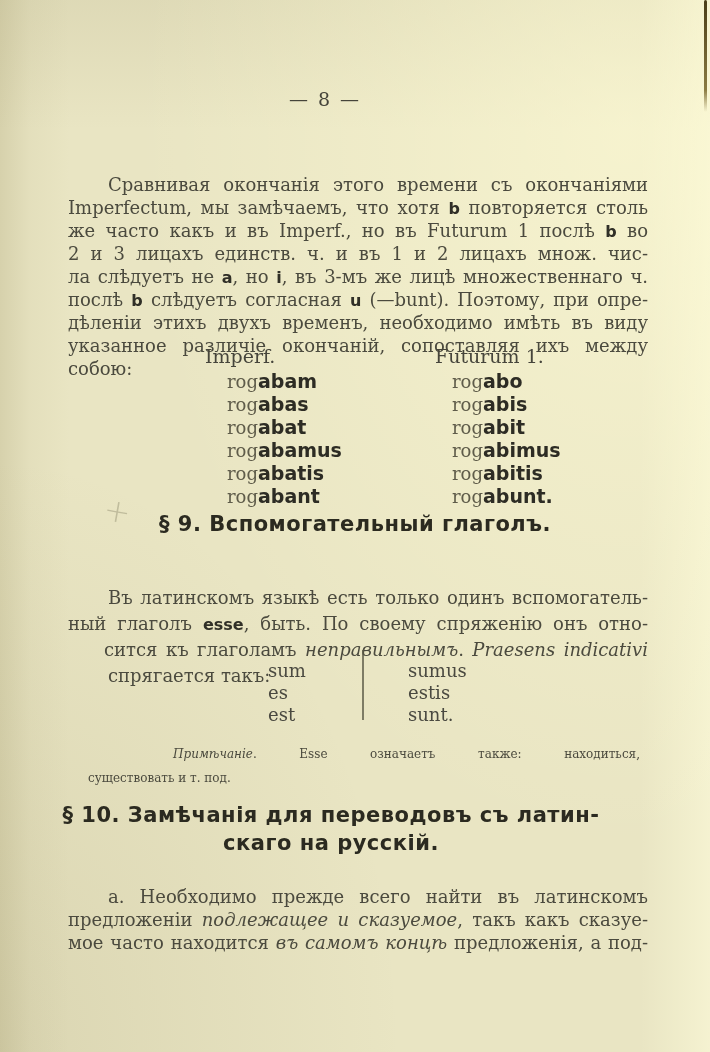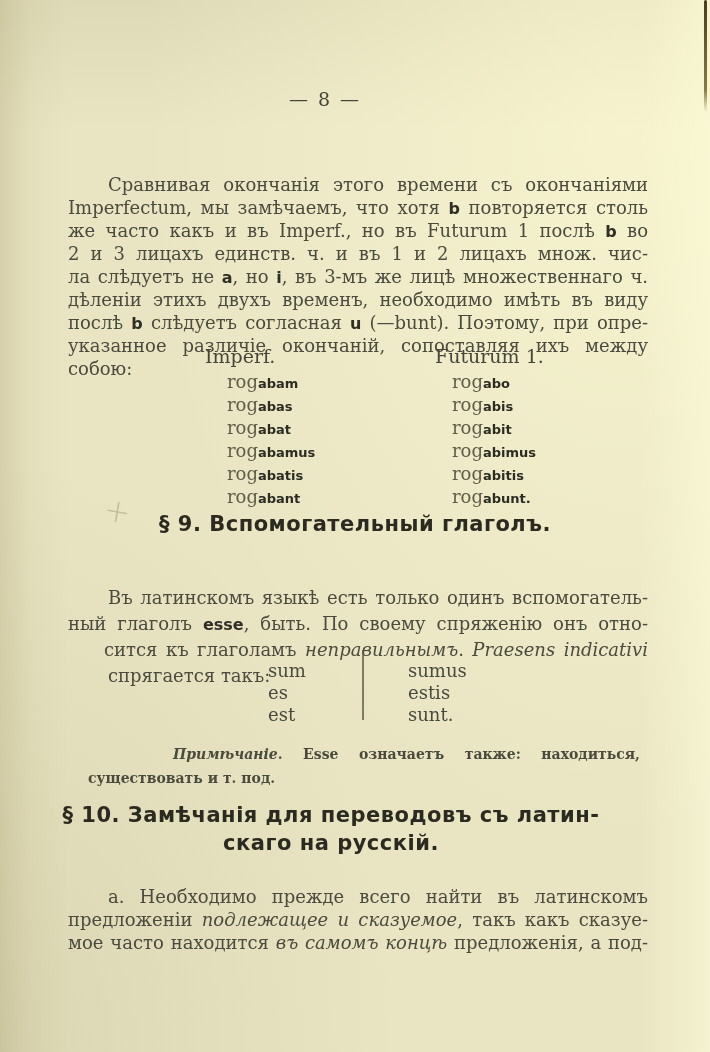--- a/index.html
+++ b/index.html
@@ -31,32 +31,32 @@
     color:#4b4a3e;
   }
   .ln.lastln{text-align-last:left;}
   .ln.ind{text-indent:40px;margin-top:27px;}
   .bl{font-family:"DejaVu Sans",sans-serif;font-weight:bold;font-size:16px;color:#302f27;}
   .it{font-style:italic;}
   .t1head{top:345px;font-size:19px;color:#46453b;text-align:left;}
   .t1col{top:370px;}
   .t1col .row{height:23px;line-height:23px;font-size:18px;}
   .stem{color:#5f5c4a;}
-  .end{font-family:"DejaVu Sans",sans-serif;font-weight:bold;font-size:13px;color:#2d2c24;}
+  .end{font-family:"DejaVu Sans",sans-serif;font-weight:bold;font-size:19px;color:#2d2c24;}
   .heading{
     left:0;width:710px;text-align:center;
     font-family:"DejaVu Sans",sans-serif;font-weight:bold;
     font-size:21px;letter-spacing:.5px;color:#2b2a20;
   }
   .heading .hline{display:block;height:28px;line-height:28px;}
   .t2col{top:624px;margin-top:36px;}
   .t2col .row{height:22px;line-height:22px;font-size:18px;color:#4a4940;}
   .t2divider{top:650px;left:362px;width:2px;height:70px;background:rgba(90,88,70,.75);}
   .note{top:742px;left:88px;width:552px;}
-  .note .ln{height:24px;line-height:24px;font-size:14px;font-weight:bold;}
+  .note .ln{height:24px;line-height:24px;font-size:12px;}
   .note .ln.first{text-indent:85px;}
   .pencil{
     top:492px;left:104px;font-size:32px;color:rgba(100,95,68,.30);
     transform:rotate(10deg);font-family:"DejaVu Sans",sans-serif;font-weight:200;
   }
   .edgeline{
     top:0;right:3px;width:3px;height:112px;border-radius:2px;
     background:linear-gradient(to bottom,#4a3d18,#8a7a42 80%,rgba(138,122,66,0));
   }
 </style>
@@ -69,22 +69,22 @@
   <div class="abs pencil">+</div>
 
   <div class="abs pagenum">— 8 —</div>
 
   <div class="abs para" style="top:146px;">
     <div class="ln ind"><span>Сравнивая окончанія этого времени съ окончаніями</span></div>
     <div class="ln"><span>Imperfectum, мы замѣчаемъ, что хотя </span><span class="bl">b</span><span> повторяется столь</span></div>
     <div class="ln"><span>же часто какъ и въ Imperf., но въ Futurum 1 послѣ </span><span class="bl">b</span><span> во</span></div>
     <div class="ln"><span>2 и 3 лицахъ единств. ч. и въ 1 и 2 лицахъ множ. чис-</span></div>
     <div class="ln"><span>ла слѣдуетъ не </span><span class="bl">a</span><span>, но </span><span class="bl">i</span><span>, въ 3-мъ же лицѣ множественнаго ч.</span></div>
+    <div class="ln"><span>послѣ </span><span class="bl">b</span><span> слѣдуетъ согласная </span><span class="bl">u</span><span> (—bunt). Поэтому, при опре-</span></div>
     <div class="ln"><span>дѣленіи этихъ двухъ временъ, необходимо имѣть въ виду</span></div>
-    <div class="ln"><span>послѣ </span><span class="bl">b</span><span> слѣдуетъ согласная </span><span class="bl">u</span><span> (—bunt). Поэтому, при опре-</span></div>
     <div class="ln lastln"><span>указанное различіе окончаній, сопоставляя ихъ между собою:</span></div>
   </div>
 
   <div class="abs t1head" style="left:205px;width:90px;">Imperf.</div>
   <div class="abs t1head" style="left:435px;width:120px;">Futurum 1.</div>
 
   <div class="abs t1col" style="left:227px;">
     <div class="row"><span class="stem">rog</span><span class="end">abam</span></div>
     <div class="row"><span class="stem">rog</span><span class="end">abas</span></div>
     <div class="row"><span class="stem">rog</span><span class="end">abat</span></div>

